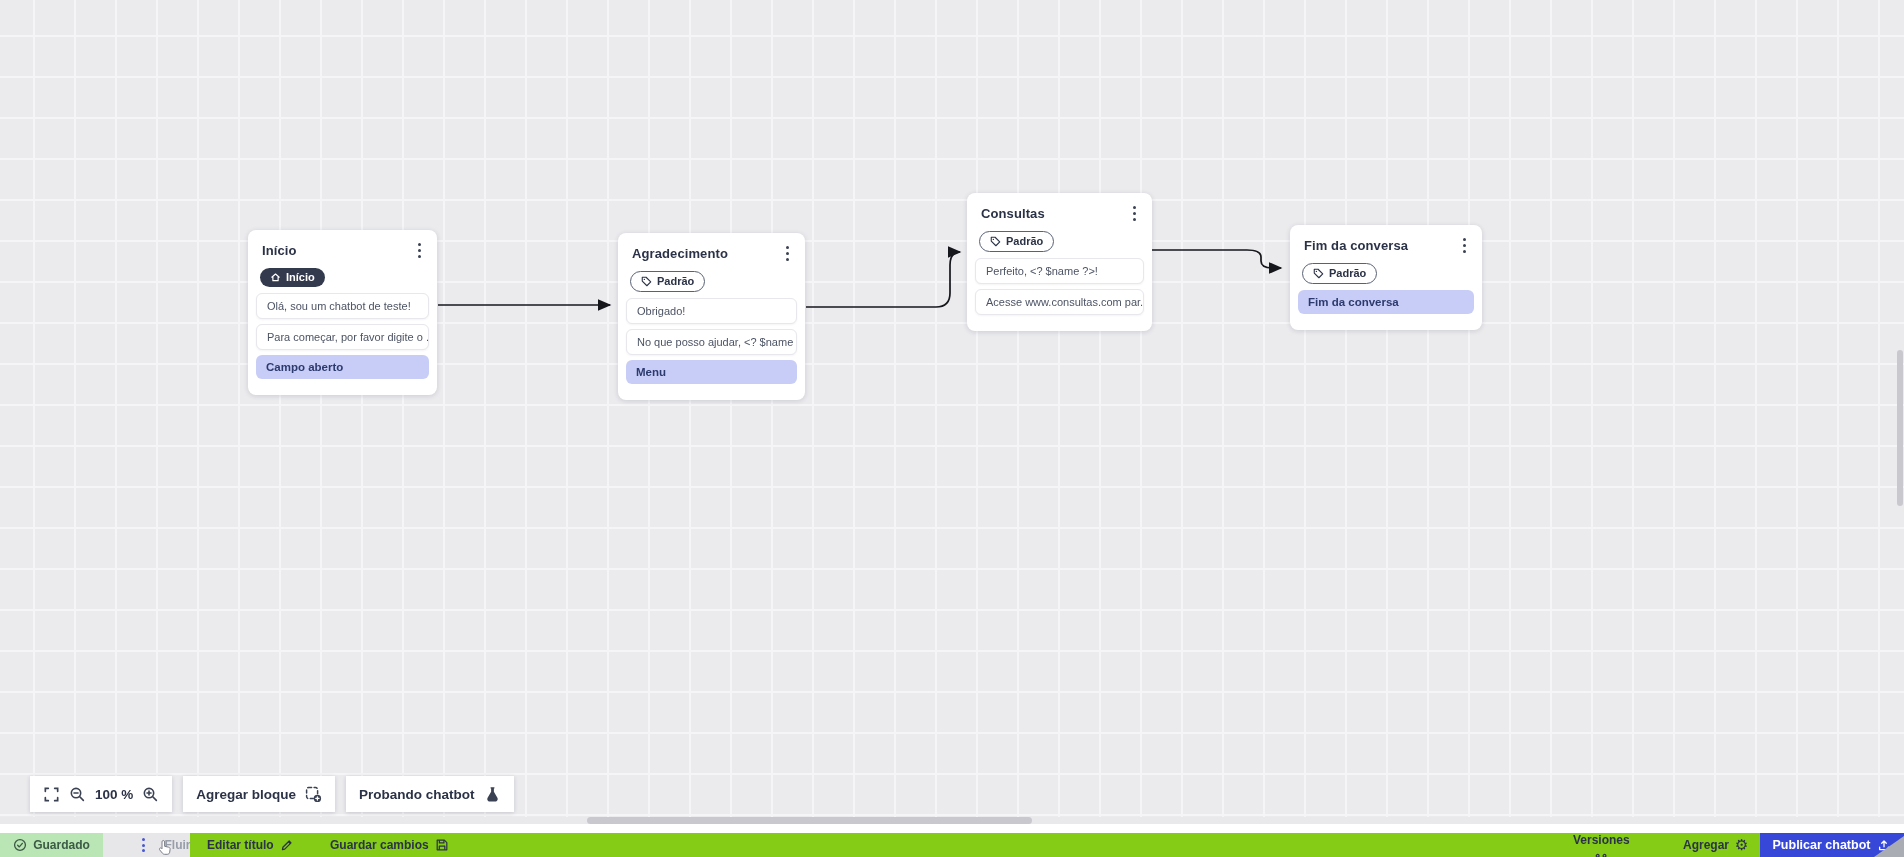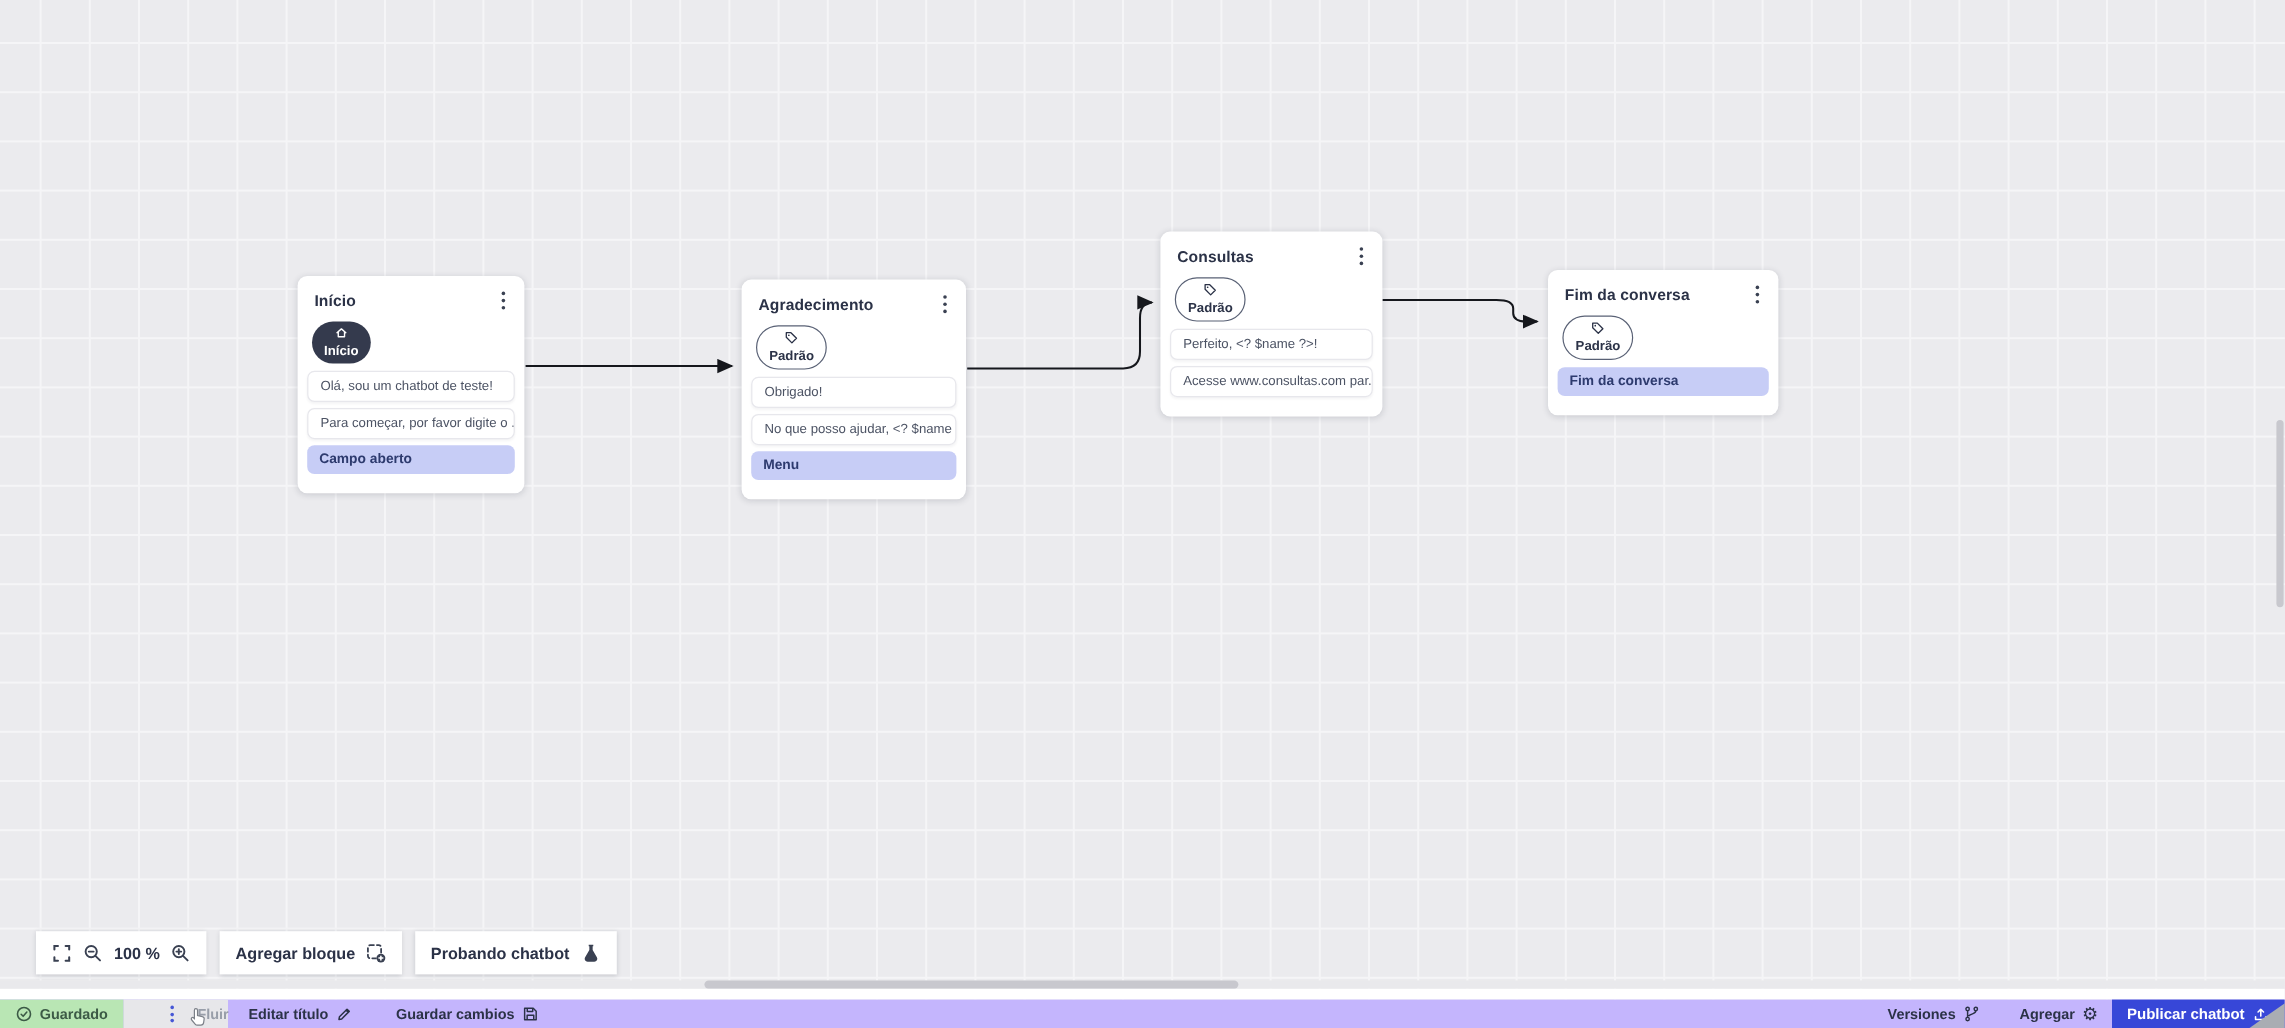--- a/index.html
+++ b/index.html
@@ -27,21 +27,21 @@
     padding:10px 0 12px;
   }
   .node-header { display:flex; align-items:center; justify-content:space-between; padding:0 12px 0 14px; }
   .node-title { font-size:13px; font-weight:700; color:#2b3247; letter-spacing:.1px; }
   .kebab { display:flex; flex-direction:column; gap:2.6px; padding:3px 4px; cursor:pointer; }
   .kebab i { width:3.2px; height:3.2px; border-radius:50%; background:#3a4152; }
   .badge-row { padding:7px 12px 2px 12px; }
   .badge {
     display:inline-flex; align-items:center; gap:5px;
     font-size:11px; font-weight:700; line-height:1;
-    border-radius:999px; padding:4px 10px;flex-direction:column;
+    border-radius:999px; padding:4px 10px;
   }
   .badge.dark { background:#343a4d; color:#fff; }
   .badge.outline { background:#fff; color:#2b3247; border:1.3px solid #596175; }
   .badge .icon svg { width:11px; height:11px; }
   .node-body { padding:4px 8px 4px; display:flex; flex-direction:column; gap:5px; }
   .msg {
     background:#fff; border:1px solid #e7e7ec; border-radius:6px;
     box-shadow:0 1px 2px rgba(40,42,60,.05);
     padding:6px 10px; font-size:11px; color:#4c5364;
     white-space:nowrap; overflow:hidden;
@@ -67,32 +67,32 @@
   .ctrl .icon svg { width:17px; height:17px; }
   .icon { display:inline-flex; color:#3a4152; }
 
   
   .h-scroll-track { position:absolute; left:0; right:0; bottom:33px; height:7px; background:#e9e9ec; }
   .h-scroll-thumb { position:absolute; left:587px; width:445px; top:0; height:7px; background:#c8c8ce; border-radius:4px; }
   .v-scroll-thumb { position:absolute; right:1px; top:350px; width:6px; height:156px; background:#c8c8ce; border-radius:4px; }
   .white-strip { position:absolute; left:0; right:0; bottom:24px; height:9px; background:#fff; }
 
   
-  .statusbar { position:absolute; left:0; right:0; bottom:0; height:24px; background:#c4b5fd; font-size:12px; }
+  .statusbar { position:absolute; left:0; right:0; bottom:0; height:24px; background:#84cc16; font-size:12px; }
   .statusbar .icon svg { width:14px; height:14px; }
   .sb-item { position:absolute; top:0; height:24px; display:flex; align-items:center; gap:6px; font-weight:700; color:#2b3247; cursor:pointer; }
   .saved-chip { left:0; width:103px; justify-content:center; background:#b9e6b4; color:#3c5a46; cursor:default; }
   .saved-chip .icon { color:#3c5a46; }
   .flow-tab { left:103px; width:87px; background:#e7e7ea; justify-content:center; gap:16px;padding-left:35px; }
   .flow-tab .kebab i { background:#4657d6; width:3px; height:3px; gap:2px; }
   .flow-tab .kebab { gap:2.2px; }
   .flow-label { color:#989ea9; font-weight:700; }
   .edit-title { left:207px; }
   .save-changes { left:330px; }
-  .versions { left:1573px; }
+  .versions { left:1573px;flex-direction:column; }
   .settings { left:1683px; }
   .gear-glyph { font-family:"DejaVu Sans",sans-serif; font-size:15px; line-height:1; color:#2b3247; }
   .publish-btn {
     left:1760px; width:144px; justify-content:center; gap:7px;
     background:#3747d8; color:#fff; font-size:12.5px;
   }
   .publish-btn .icon { color:#fff; }
   .corner-grip {
     position:absolute; right:0; bottom:0; width:0; height:0;
     border-left:30px solid transparent; border-bottom:21px solid #a9adb3;

